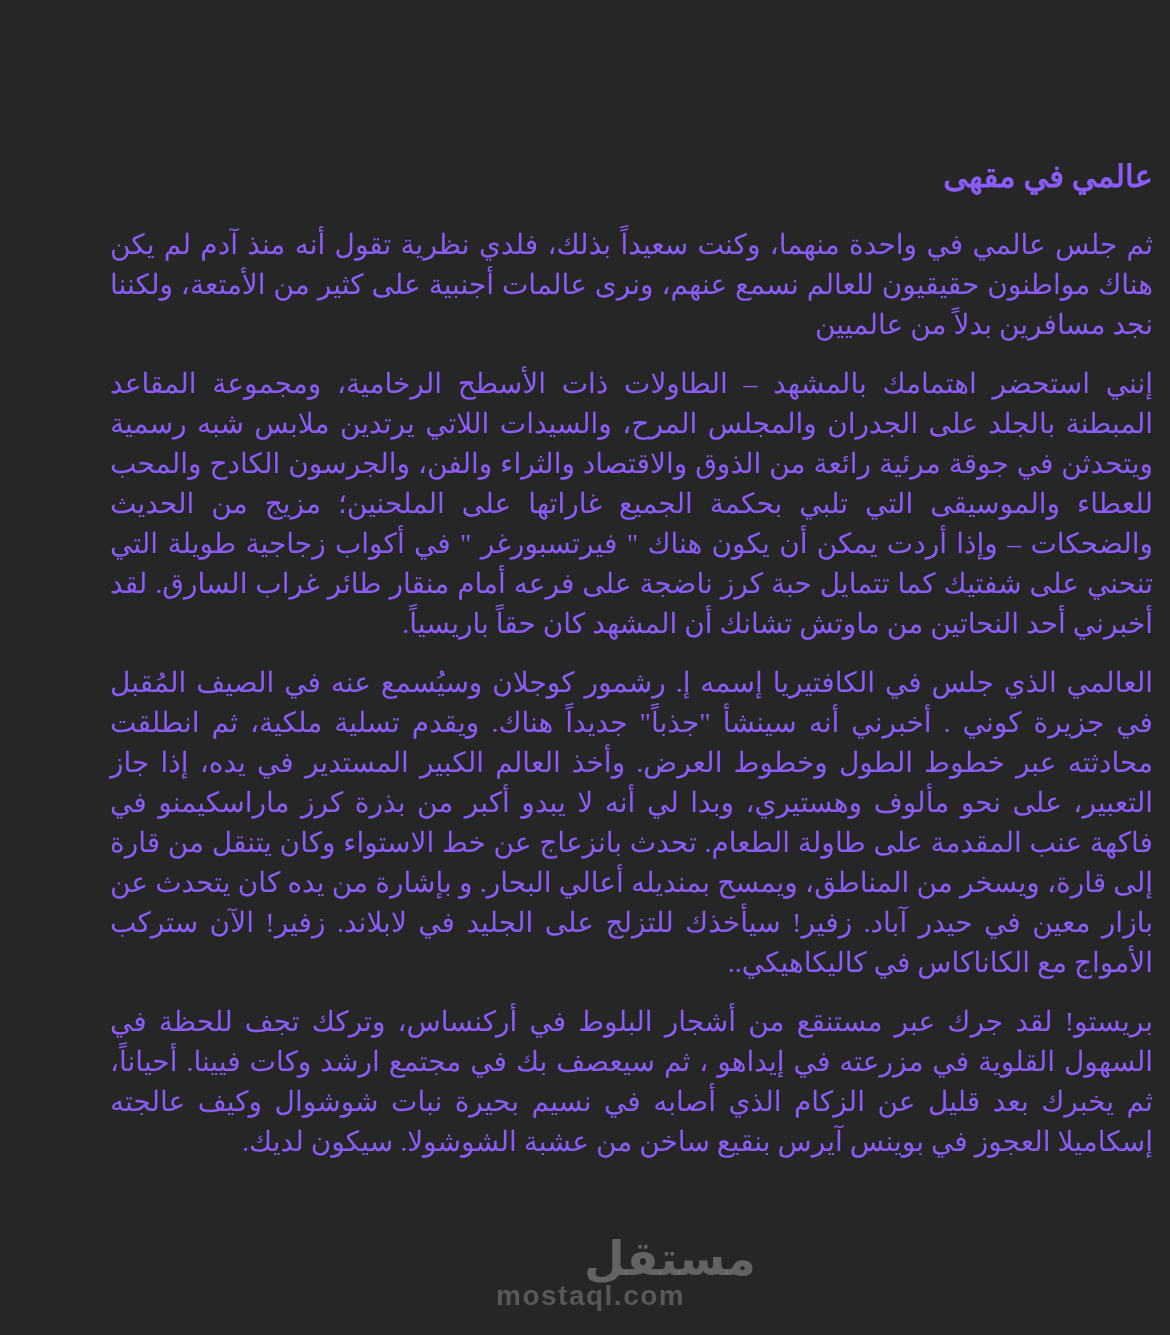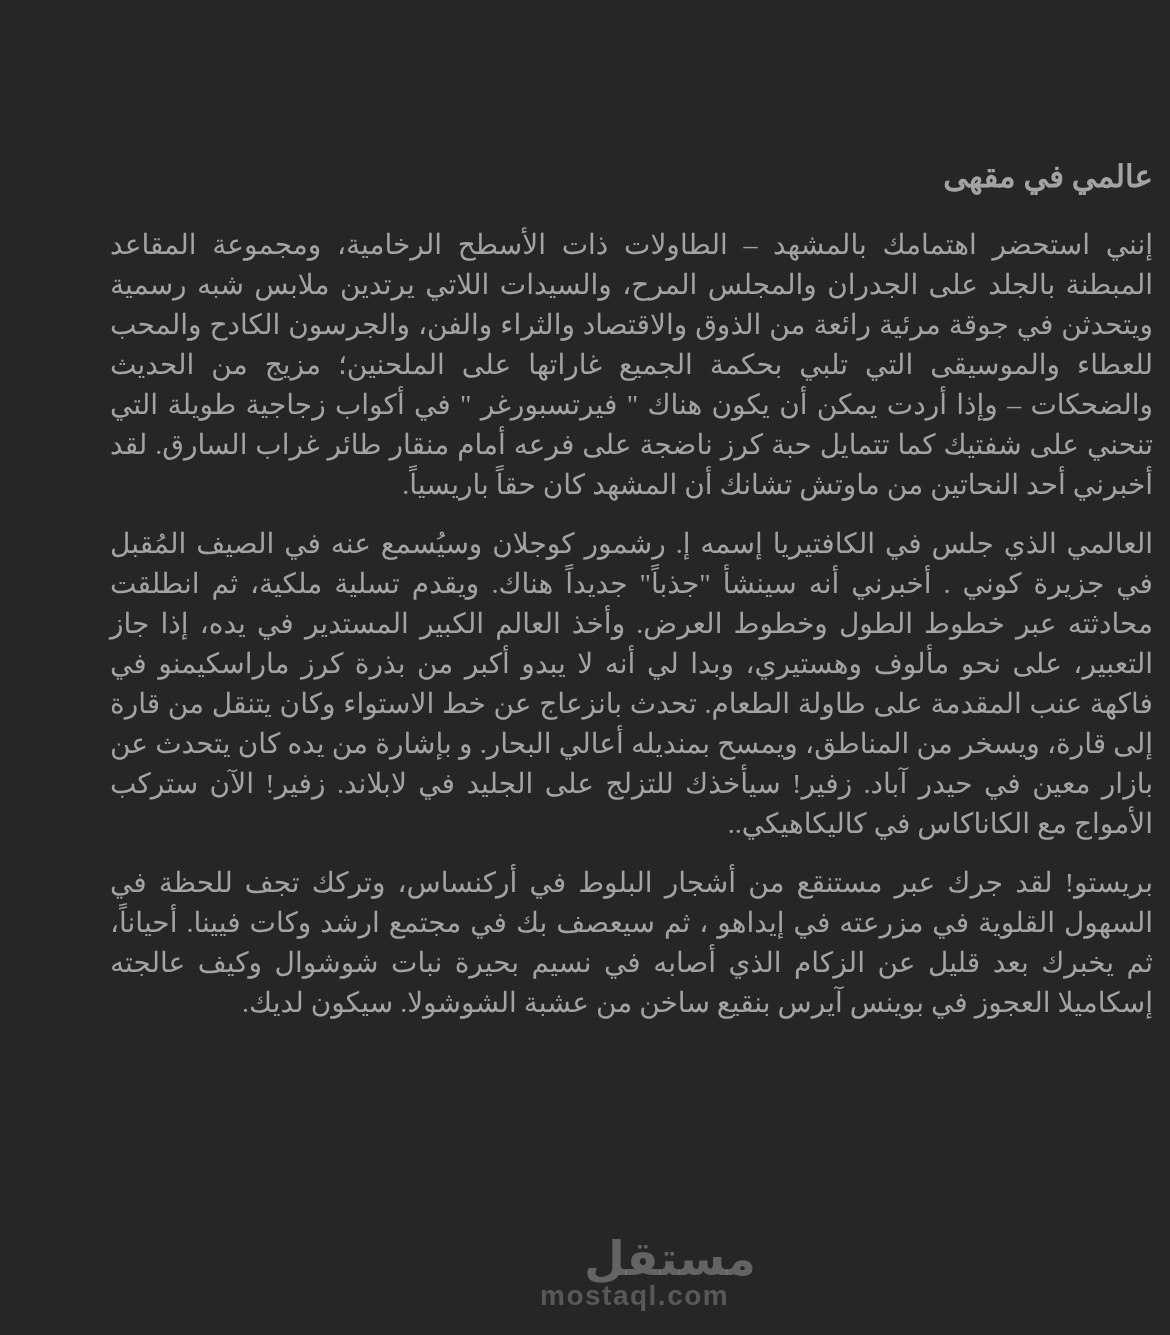--- a/index.html
+++ b/index.html
@@ -14,21 +14,21 @@
     position: relative;
   }
   .page {
     position: relative;
     width: 1170px;
     height: 1060px;
     box-sizing: border-box;
     direction: rtl;
     padding: 155px 17px 0 110px;
     background: #262626;
-    color: #a3a3a3;
+    color: #8b5cf6;
     font-family: "Liberation Serif", "DejaVu Serif", serif;
   }
   .doc-title {
     font-size: 31px;
     font-weight: bold;
     line-height: 44px;
     margin: 0 0 26px 0;
     text-align: right;
     letter-spacing: 0;
   }
@@ -51,38 +51,39 @@
     left: 584px;
     top: 1234px;
     font-family: "Liberation Sans", "DejaVu Sans", sans-serif;
     font-weight: bold;
     font-size: 47px;
     line-height: 50px;
     color: rgba(150, 150, 150, 0.55);
     letter-spacing: 1px;
   }
   .watermark-domain {
-    left: 540px;
+    left: 496px;
     top: 1281px;
     font-family: "Liberation Sans", "DejaVu Sans", sans-serif;
     font-weight: bold;
     font-size: 28px;
     line-height: 30px;
     color: rgba(150, 150, 150, 0.45);
     letter-spacing: 1.5px;
     direction: ltr;
   }
 </style>
 </head>
 <body>
 
 <div class="page">
   <h1 class="doc-title">عالمي في مقهى</h1>
 
 
+  <p class="para">ثم جلس عالمي في واحدة منهما، وكنت سعيداً بذلك، فلدي نظرية تقول أنه منذ آدم لم يكن هناك مواطنون حقيقيون للعالم نسمع عنهم، ونرى عالمات أجنبية على كثير من الأمتعة، ولكننا نجد مسافرين بدلاً من عالميين</p>
 
   <p class="para">إنني استحضر اهتمامك بالمشهد – الطاولات ذات الأسطح الرخامية، ومجموعة المقاعد المبطنة بالجلد على الجدران والمجلس المرح، والسيدات اللاتي يرتدين ملابس شبه رسمية ويتحدثن في جوقة مرئية رائعة من الذوق والاقتصاد والثراء والفن، والجرسون الكادح والمحب للعطاء والموسيقى التي تلبي بحكمة الجميع غاراتها على الملحنين؛ مزيج من الحديث والضحكات – وإذا أردت يمكن أن يكون هناك " فيرتسبورغر " في أكواب زجاجية طويلة التي تنحني على شفتيك كما تتمايل حبة كرز ناضجة على فرعه أمام منقار طائر غراب السارق. لقد أخبرني أحد النحاتين من ماوتش تشانك أن المشهد كان حقاً باريسياً.</p>
 
   <p class="para">العالمي الذي جلس في الكافتيريا إسمه إ. رشمور كوجلان وسيُسمع عنه في الصيف المُقبل في جزيرة كوني . أخبرني أنه سينشأ "جذباً" جديداً هناك. ويقدم تسلية ملكية، ثم انطلقت محادثته عبر خطوط الطول وخطوط العرض. وأخذ العالم الكبير المستدير في يده، إذا جاز التعبير، على نحو مألوف وهستيري، وبدا لي أنه لا يبدو أكبر من بذرة كرز ماراسكيمنو في فاكهة عنب المقدمة على طاولة الطعام. تحدث بانزعاج عن خط الاستواء وكان يتنقل من قارة إلى قارة، ويسخر من المناطق، ويمسح بمنديله أعالي البحار. و بإشارة من يده كان يتحدث عن بازار معين في حيدر آباد. زفير! سيأخذك للتزلج على الجليد في لابلاند. زفير! الآن ستركب الأمواج مع الكاناكاس في كاليكاهيكي..</p>
 
   <p class="para">بريستو! لقد جرك عبر مستنقع من أشجار البلوط في أركنساس، وتركك تجف للحظة في السهول القلوية في مزرعته في إيداهو ، ثم سيعصف بك في مجتمع ارشد وكات فيينا. أحياناً، ثم يخبرك بعد قليل عن الزكام الذي أصابه في نسيم بحيرة نبات شوشوال وكيف عالجته إسكاميلا العجوز في بوينس آيرس بنقيع ساخن من عشبة الشوشولا. سيكون لديك.</p>
 </div>
 
 <div class="watermark watermark-logo">مستقل</div>
 

